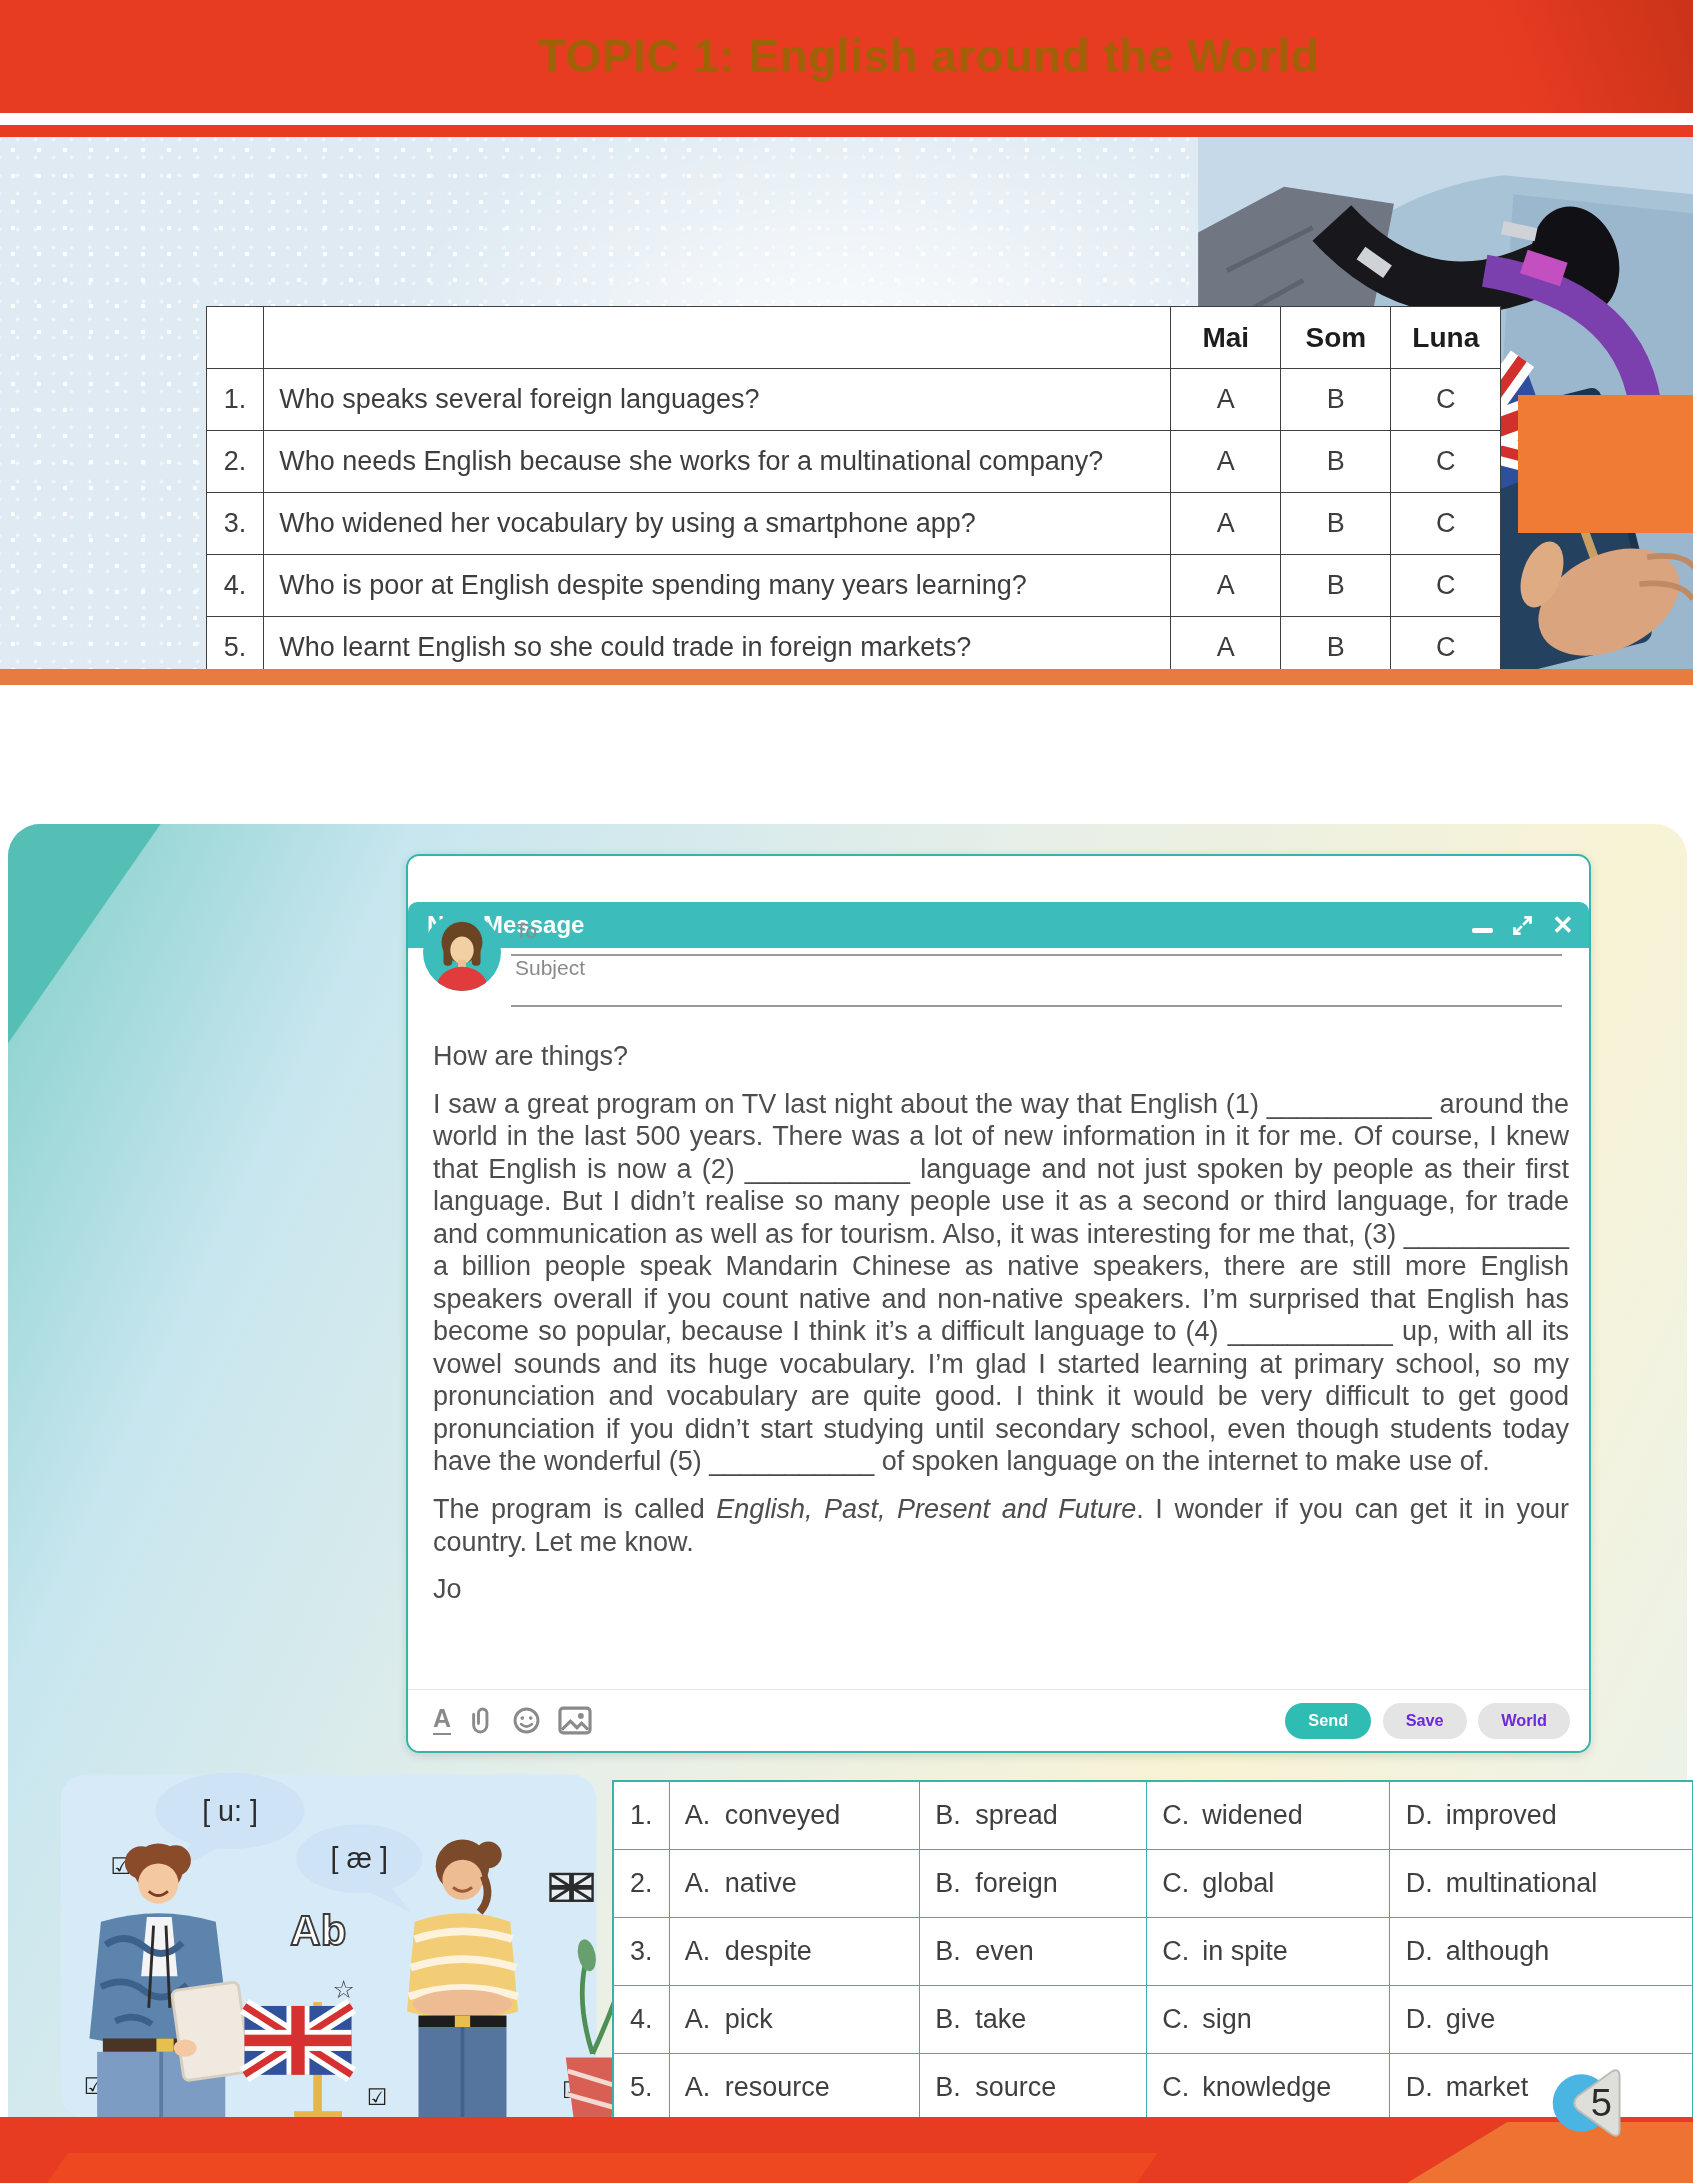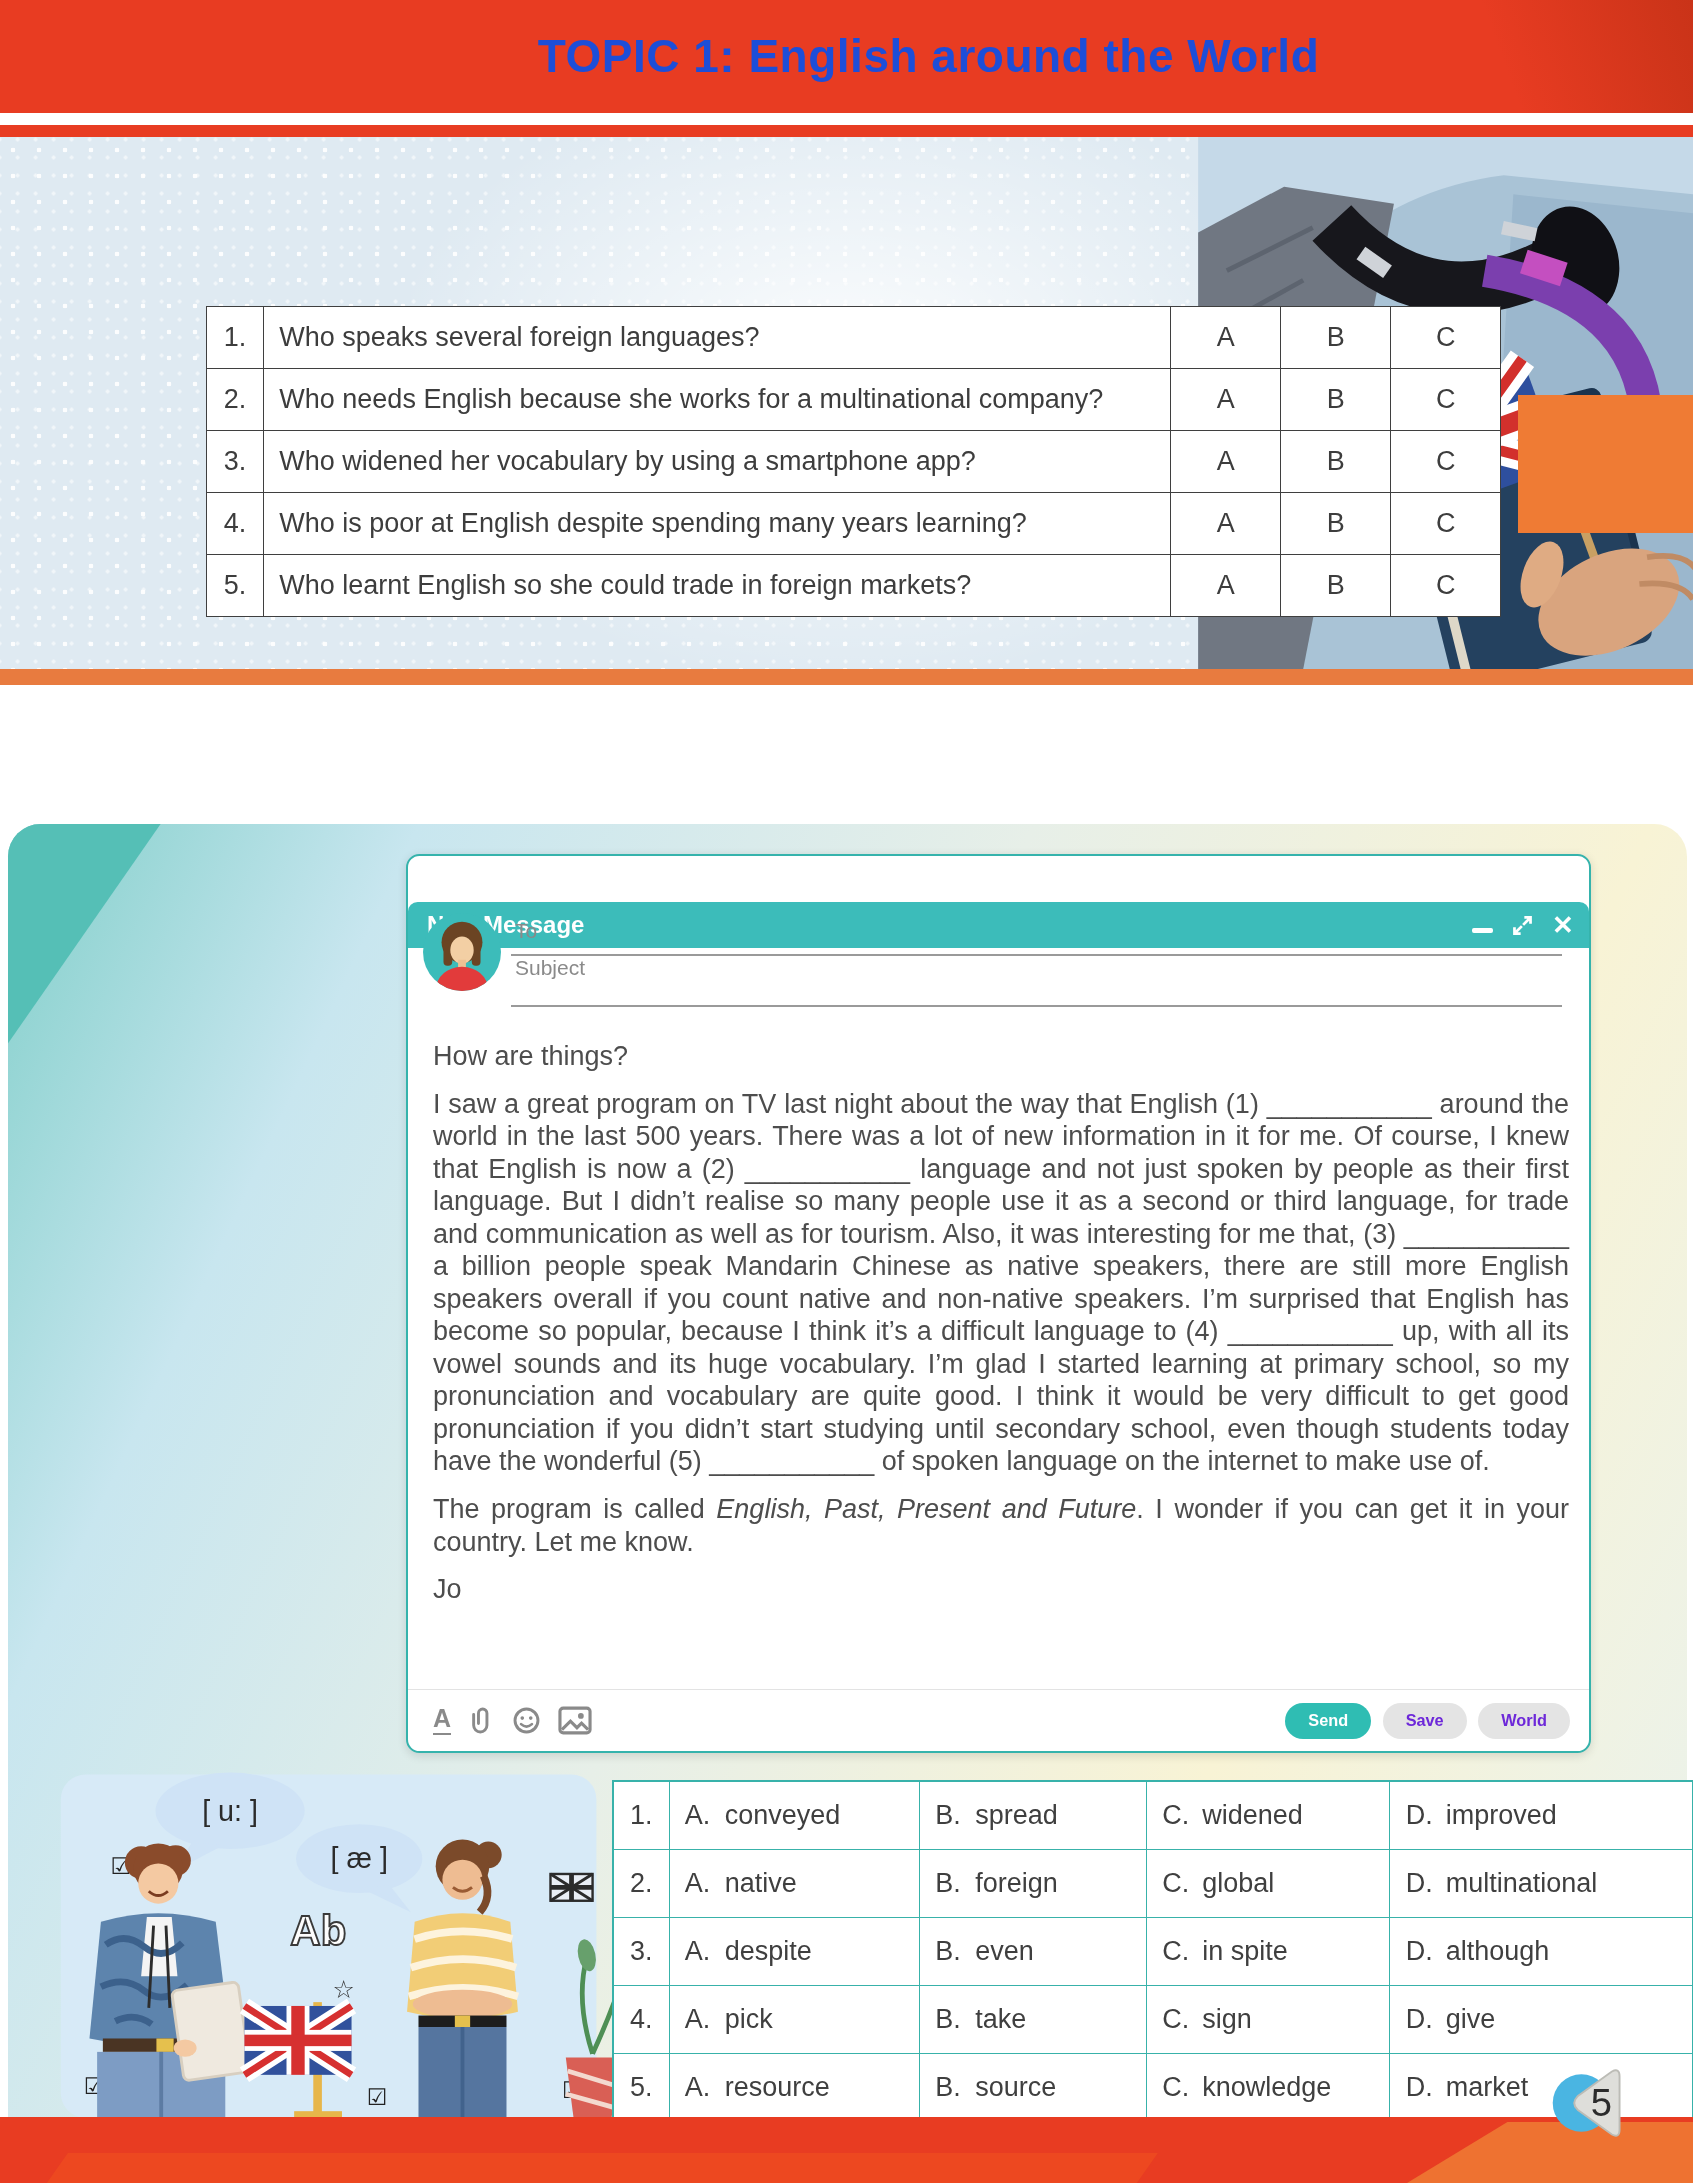--- a/index.html
+++ b/index.html
@@ -4,21 +4,21 @@
 <style>
   html,body{margin:0;padding:0;background:#fff;}
   .page{position:relative;width:1694px;height:2183px;overflow:hidden;background:#fff;
         font-family:"Liberation Sans",sans-serif;}
 
   
   .header-band{position:absolute;left:0;top:0;width:1694px;height:113px;background:#e83c22;}
   .header-deco{position:absolute;right:0;top:0;width:315px;height:113px;
                background:linear-gradient(250deg,#c93318 0%,rgba(201,51,24,0) 60%);}
   .header-title{position:absolute;left:0;right:0;top:0;height:113px;line-height:113px;
-                text-align:center;padding-left:163px;color:#1d4ed8;font-size:46px;font-weight:700;
+                text-align:center;padding-left:163px;color:#a16207;font-size:46px;font-weight:700;
                 letter-spacing:0.5px;}
   .header-stripe-white{position:absolute;left:0;top:113px;width:1694px;height:12.4px;background:#fff;}
   .header-stripe-thin{position:absolute;left:0;top:125px;width:1694px;height:11.5px;background:#e83c22;}
 
   
   .hero{position:absolute;left:0;top:137px;width:1694px;height:532px;background-color:#dfeaf2;
         background-image:radial-gradient(rgba(255,255,255,.9) 2.1px,transparent 2.6px),
                          radial-gradient(rgba(255,255,255,.55) 1.6px,transparent 2px);
         background-size:26px 26px,18px 18px;background-position:0 0,8.6px 11.5px;}
   .hero-veil{position:absolute;left:411px;top:0;width:793px;height:532px;
@@ -143,20 +143,27 @@
       </g>
       <ellipse cx="430" cy="487" rx="78" ry="50" fill="#d9a47e" transform="rotate(-25 430 487)"></ellipse>
       <ellipse cx="360" cy="458" rx="20" ry="36" fill="#dfab83" transform="rotate(20 360 458)"></ellipse>
       <path d="M470,440 q40,-6 52,14 M462,468 q44,-4 56,16" stroke="#c08b64" stroke-width="6" fill="none"></path>
     </svg>
   </div>
   <div class="hero-orange-box"></div>
 
   <table class="who-table">
     <tbody>
+        <tr>
+      <th class="wt-num"></th>
+      <th class="wt-q"></th>
+      <th class="wt-ans">Mai</th>
+      <th class="wt-ans">Som</th>
+      <th class="wt-ans">Luna</th>
+    </tr>
     <tr>
       <td class="wt-num">1.</td>
       <td class="wt-q">Who speaks several foreign languages?</td>
       <td class="wt-ans">A</td>
       <td class="wt-ans">B</td>
       <td class="wt-ans">C</td>
     </tr>
     <tr>
       <td class="wt-num">2.</td>
       <td class="wt-q">Who needs English because she works for a multinational company?</td>

